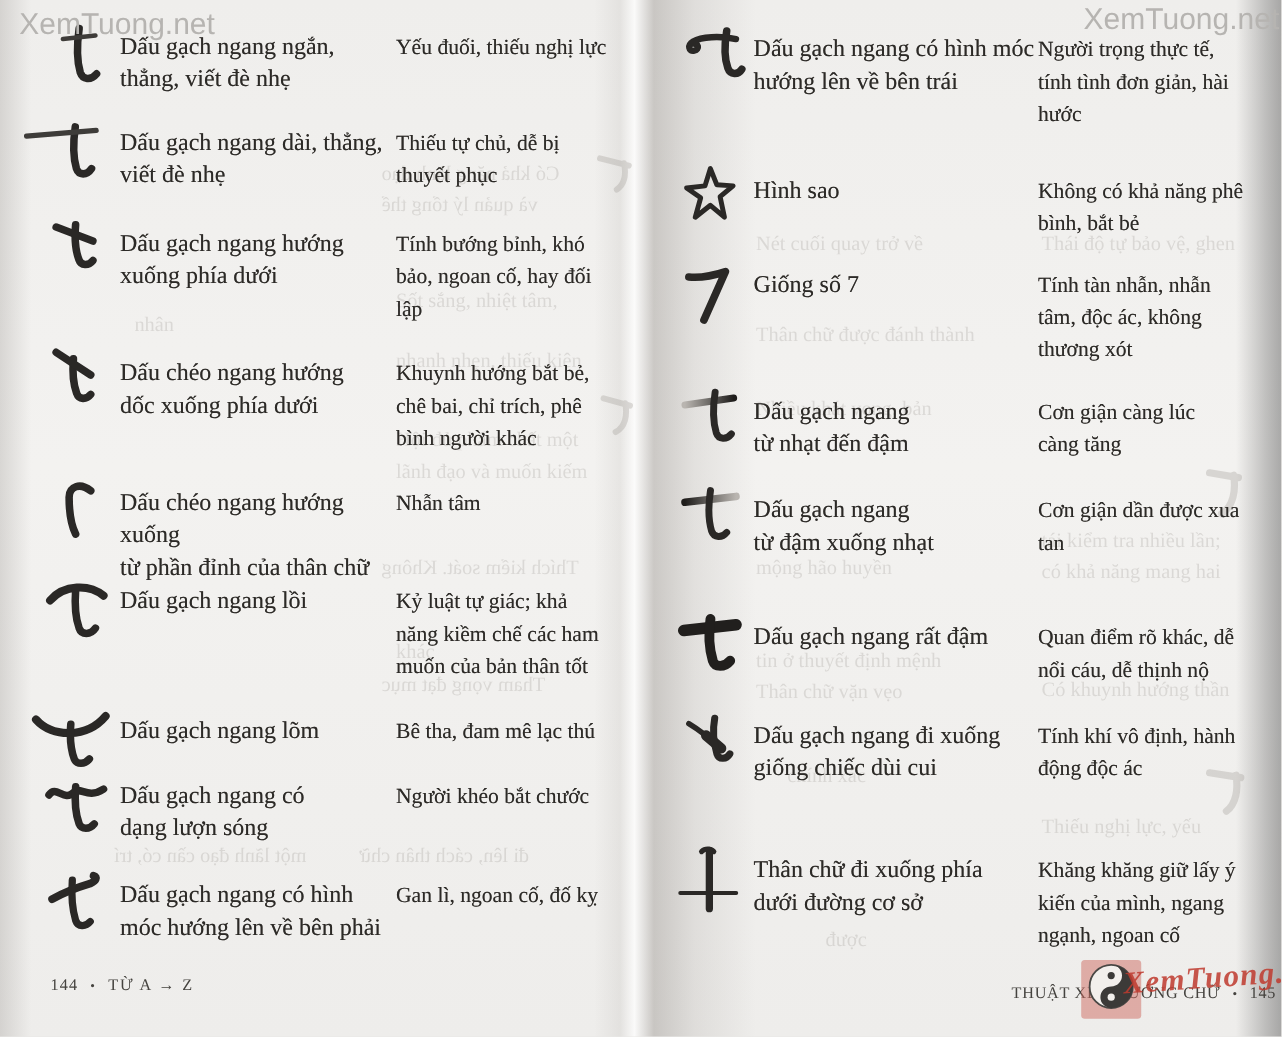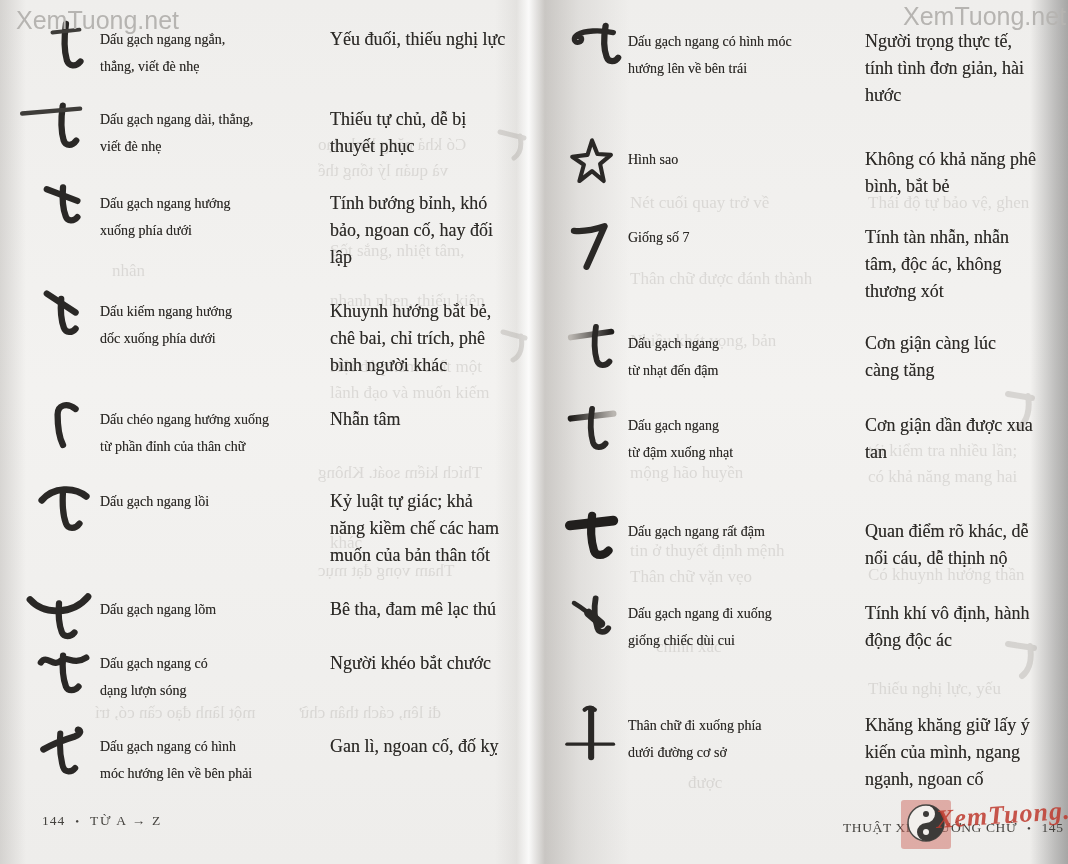--- a/index.html
+++ b/index.html
@@ -12,21 +12,21 @@
     background:linear-gradient(90deg,rgba(120,115,110,.22),rgba(120,115,110,0));pointer-events:none;}
   .gutter{position:absolute;left:495px;top:0;width:135px;height:864px;pointer-events:none;
     background:linear-gradient(90deg,rgba(0,0,0,0) 0%,rgba(125,120,114,.10) 16%,rgba(255,255,255,.7) 25%,rgba(128,122,116,.34) 37%,rgba(128,122,116,.14) 62%,rgba(0,0,0,0) 100%);}
   .edge-right{position:absolute;left:1030px;top:0;width:38px;height:864px;pointer-events:none;
     background:linear-gradient(90deg,rgba(0,0,0,0),rgba(110,110,110,.38) 65%,rgba(95,95,95,.5));}
   .wm-top{position:absolute;font-family:"Liberation Sans",sans-serif;font-size:25px;color:#b6b4b1;z-index:6;}
   .row{position:absolute;z-index:3;}
   .glyph{position:absolute;left:0;top:-8px;width:58px;height:58px;}
   .glyph svg{display:block;}
   .col1{position:absolute;left:64px;top:0;width:232px;white-space:pre-line;
-    font-size:14px;line-height:27px;text-shadow:0 0 .4px rgba(60,55,50,.55);}
+    font-size:20px;line-height:27px;text-shadow:0 0 .4px rgba(60,55,50,.55);}
   .col2{position:absolute;left:294px;top:0;width:196px;white-space:pre-line;
     font-size:18px;line-height:27px;text-shadow:0 0 .4px rgba(60,55,50,.55);}
   .row.r .col1{left:63px;width:238px;}
   .row.r .col2{left:300px;width:188px;}
   .bt{position:absolute;z-index:1;font-size:17px;line-height:26px;color:#8a857f;opacity:.22;white-space:pre-line;}
   .bt.m{transform:scaleX(-1);}
   .ghost{position:absolute;z-index:1;opacity:.3;filter:blur(.6px);}
   .footer{position:absolute;z-index:4;font-size:13.5px;letter-spacing:1px;color:#45433f;}
   .footer .sep{padding:0 10px;font-size:11px;}
   .wm-square{position:absolute;left:901px;top:800px;width:50px;height:49px;z-index:5;
@@ -134,21 +134,21 @@
 lập</div>
   </div>
 
   <div class="row" style="left:36px;top:298px;">
     <span class="glyph">
       <svg width="54" height="54" viewBox="0 0 60 60" fill="none" stroke="#2a2826" stroke-linecap="round">
         <path d="M28 10 C27 22 28 34 31 42 C33 48 40 48 44 43" stroke-width="7"></path>
         <path d="M12 4 L44 25" stroke-width="7"></path>
       </svg>
     </span>
-    <div class="col1">Dấu kiếm ngang hướng
+    <div class="col1">Dấu chéo ngang hướng
 dốc xuống phía dưới</div>
     <div class="col2">Khuynh hướng bắt bẻ,
 chê bai, chỉ trích, phê
 bình người khác</div>
   </div>
 
   <div class="row" style="left:36px;top:406px;">
     <span class="glyph">
       <svg width="54" height="58" viewBox="0 0 60 60" fill="none" stroke="#2a2826" stroke-linecap="round">
         <path d="M44 10 C34 2 24 6 24 16 C24 28 25 40 30 50" stroke-width="7"></path>

